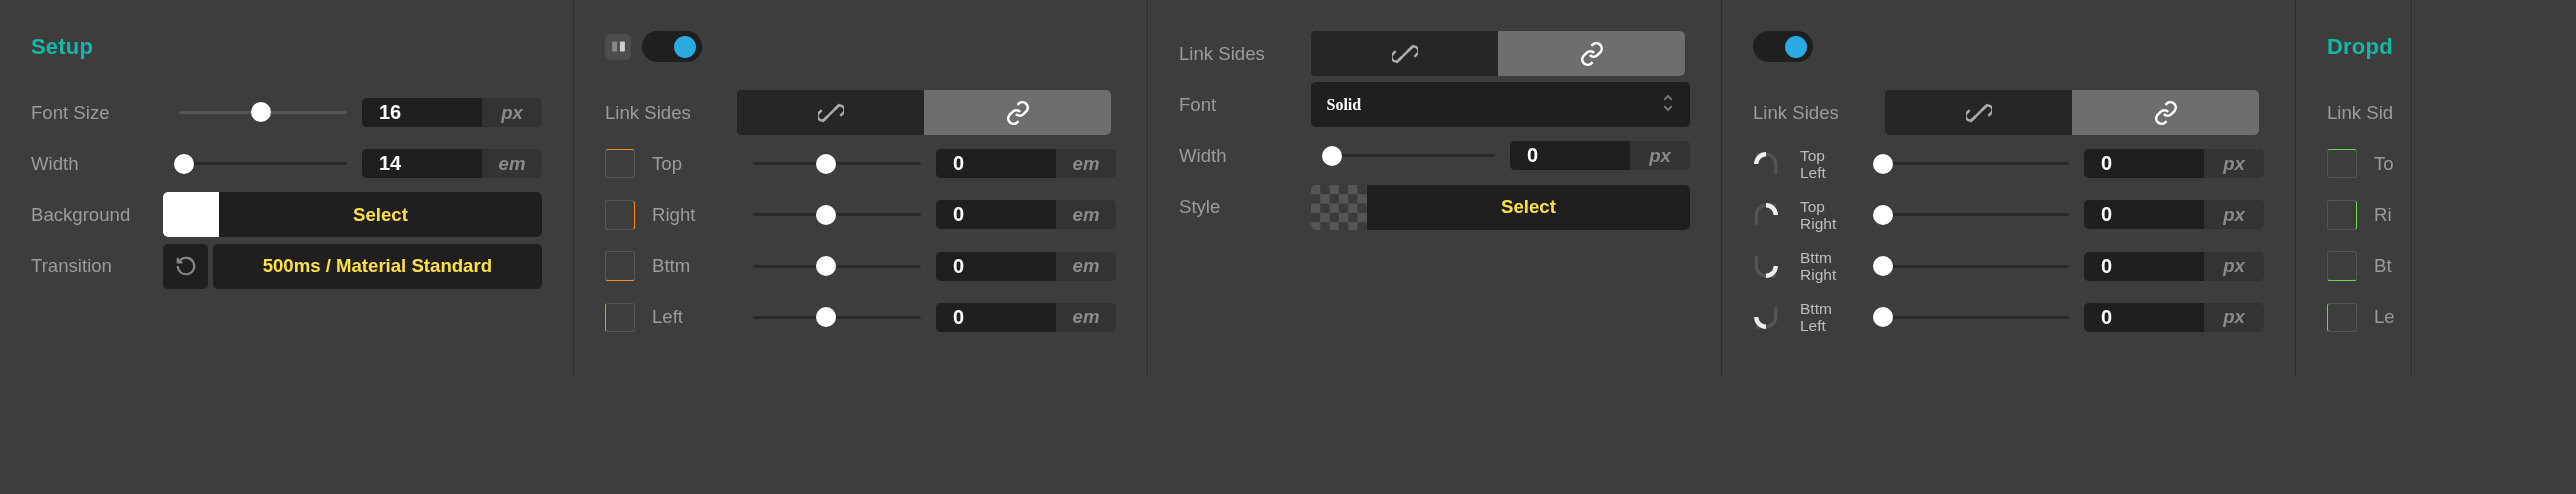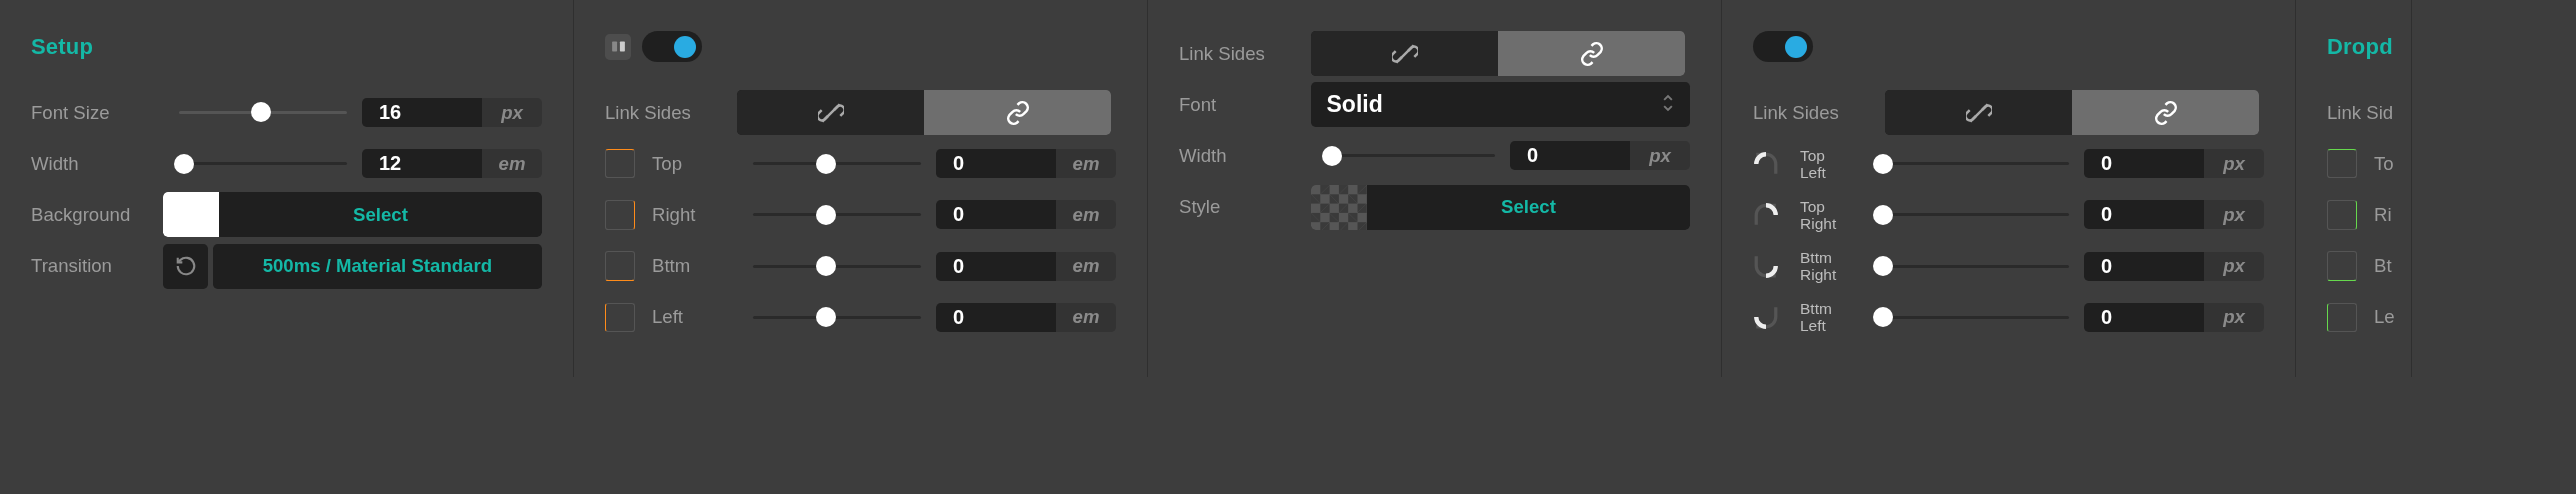--- a/index.html
+++ b/index.html
@@ -160,21 +160,21 @@
     }
     .segmented .seg.active {
       background: #6e6e6e;
     }
     .segmented .seg svg { width: 26px; height: 26px; }
 
     .wide-button {
       flex: 1;
       height: 45px;
       background: #1f1f1f;
-      color: #14b8a6;
+      color: #fde047;
       font-size: 18.6px;
       font-weight: 600;
       display: flex;
       align-items: center;
       justify-content: center;
       border-radius: 4.7px;
       cursor: pointer;
     }
     .swatch {
       width: 56px; height: 45px;
@@ -211,21 +211,21 @@
     .icon-button svg { width: 22px; height: 22px; }
 
     .select-box {
       flex: 1; height: 45px;
       background: #1f1f1f;
       border-radius: 4.7px;
       display: flex; align-items: center; justify-content: space-between;
       padding: 0 15.5px;
       cursor: pointer;
     }
-    .select-box .sel-label { font-size: 23px; font-weight: 700; }
+    .select-box .sel-label { font-size: 16px; font-weight: 700; font-family: Liberation Serif, serif; }
     .select-box .sel-arrows { color: #777; }
 
     .label-side-small {
       font-size: 15.5px; color: #bdbdbd;
       width: 62px;
       line-height: 1.1;
     }
   </style>
 </head>
 <body>
@@ -247,21 +247,21 @@
         <div class="value-unit">px</div>
       </div>
     </div>
 
     <div class="row">
       <div class="row-label">Width</div>
       <div class="slider">
         <div class="thumb" style="left:3%"></div>
       </div>
       <div class="value-group">
-        <div class="value-input">12</div>
+        <div class="value-input">14</div>
         <div class="value-unit">em</div>
       </div>
     </div>
 
     <div class="row">
       <div class="row-label">Background</div>
       <div class="swatch-group">
         <div class="swatch"></div>
         <div class="wide-button">Select</div>
       </div>

